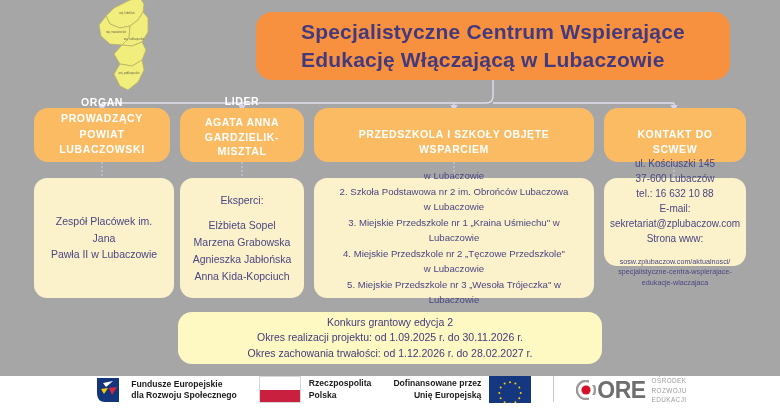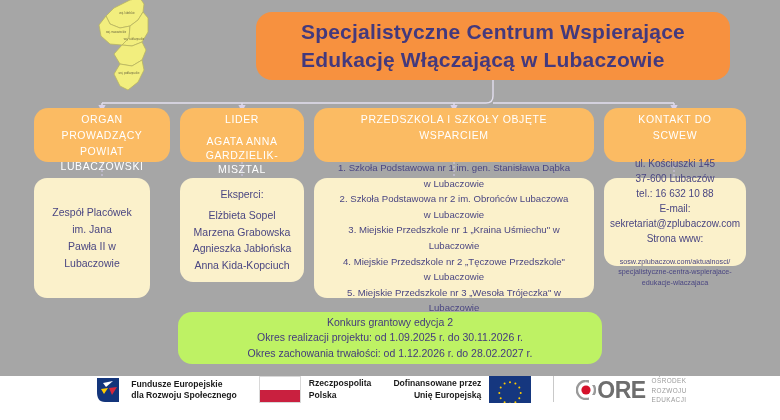--- a/index.html
+++ b/index.html
@@ -28,52 +28,52 @@
     display:flex;align-items:center;justify-content:center;
   }
   .title-box .t{
     font-size:21px;line-height:1.32;font-weight:600;color:#43397d;
     letter-spacing:.2px;padding:0 12px;
   }
 
   
   .hdr{
     background:#fbbb63;border-radius:14px;
-    display:flex;flex-direction:column;align-items:center;justify-content:flex-start;
-    color:#ffffff;text-align:center;font-weight:normal;letter-spacing:.6px;
+    display:flex;flex-direction:column;align-items:center;justify-content:flex-end;
+    color:#ffffff;text-align:center;font-weight:bold;letter-spacing:.6px;
     padding:4px 19px;
   }
   .hdr .l1{font-size:10.5px;line-height:1.5;}
   .hdr .l2{font-size:10.5px;line-height:1.35;}
   .hdr-1{left:34px;top:108px;width:136px;height:54px;}
   .hdr-2{left:180px;top:108px;width:124px;height:54px;}
   .hdr-3{left:314px;top:108px;width:280px;height:54px;}
   .hdr-4{left:604px;top:108px;width:142px;height:54px;}
 
   
   .card{
     background:#fbf1cb;border-radius:13px;
     display:flex;flex-direction:column;align-items:center;justify-content:center;
     text-align:center;color:#4a4682;padding:8px 10px;
   }
-  .card-1{left:34px;top:178px;width:116px;height:120px;font-size:10.5px;line-height:1.6;}
-  .card-2{left:180px;top:178px;width:124px;height:104px;font-size:10.5px;line-height:1.6;}
+  .card-1{left:34px;top:178px;width:140px;height:120px;font-size:10.5px;line-height:1.6;}
+  .card-2{left:180px;top:178px;width:124px;height:120px;font-size:10.5px;line-height:1.6;}
   .card-3{left:314px;top:178px;width:280px;height:120px;font-size:9.6px;line-height:1.62;justify-content:center;}
   .card-4{left:604px;top:178px;width:142px;height:88px;font-size:10px;line-height:1.5;}
 
   .card-2 .spacer{height:9px;}
   .card-3 ol{margin:0;padding:0;list-style:none;}
   .card-3 li{margin:0;}
   .card-4 .url{font-size:7.2px;line-height:1.42;margin-top:11px;}
   .card-4 .line{display:block;}
 
   
   .notice{
     left:178px;top:312px;width:424px;height:52px;
-    background:#bef264;border-radius:14px;
+    background:#fef9c3;border-radius:14px;
     display:flex;flex-direction:column;align-items:center;justify-content:center;
     text-align:center;color:#43397d;font-size:10.5px;line-height:1.45;
   }
 
   
   .footer{
     left:0;top:376px;width:780px;height:44px;background:#ffffff;
     display:flex;align-items:flex-start;justify-content:center;gap:22px;
   }
   .logo{display:flex;align-items:center;gap:8px;}
@@ -170,21 +170,20 @@
     <div>Eksperci:</div>
     <div class="spacer"></div>
     <div>Elżbieta Sopel</div>
     <div>Marzena Grabowska</div>
     <div>Agnieszka Jabłońska</div>
     <div>Anna Kida-Kopciuch</div>
   </div>
 
   <div class="abs card card-3">
     <ol>
-      <li>1. Szkoła Podstawowa nr 1 im. gen. Stanisława Dąbka</li>
       <li>w Lubaczowie</li>
       <li>2. Szkoła Podstawowa nr 2 im. Obrońców Lubaczowa</li>
       <li>w Lubaczowie</li>
       <li>3. Miejskie Przedszkole nr 1 „Kraina Uśmiechu" w Lubaczowie</li>
       <li>4. Miejskie Przedszkole nr 2 „Tęczowe Przedszkole"</li>
       <li>w Lubaczowie</li>
       <li>5. Miejskie Przedszkole nr 3 „Wesoła Trójeczka" w Lubaczowie</li>
     </ol>
   </div>
 

